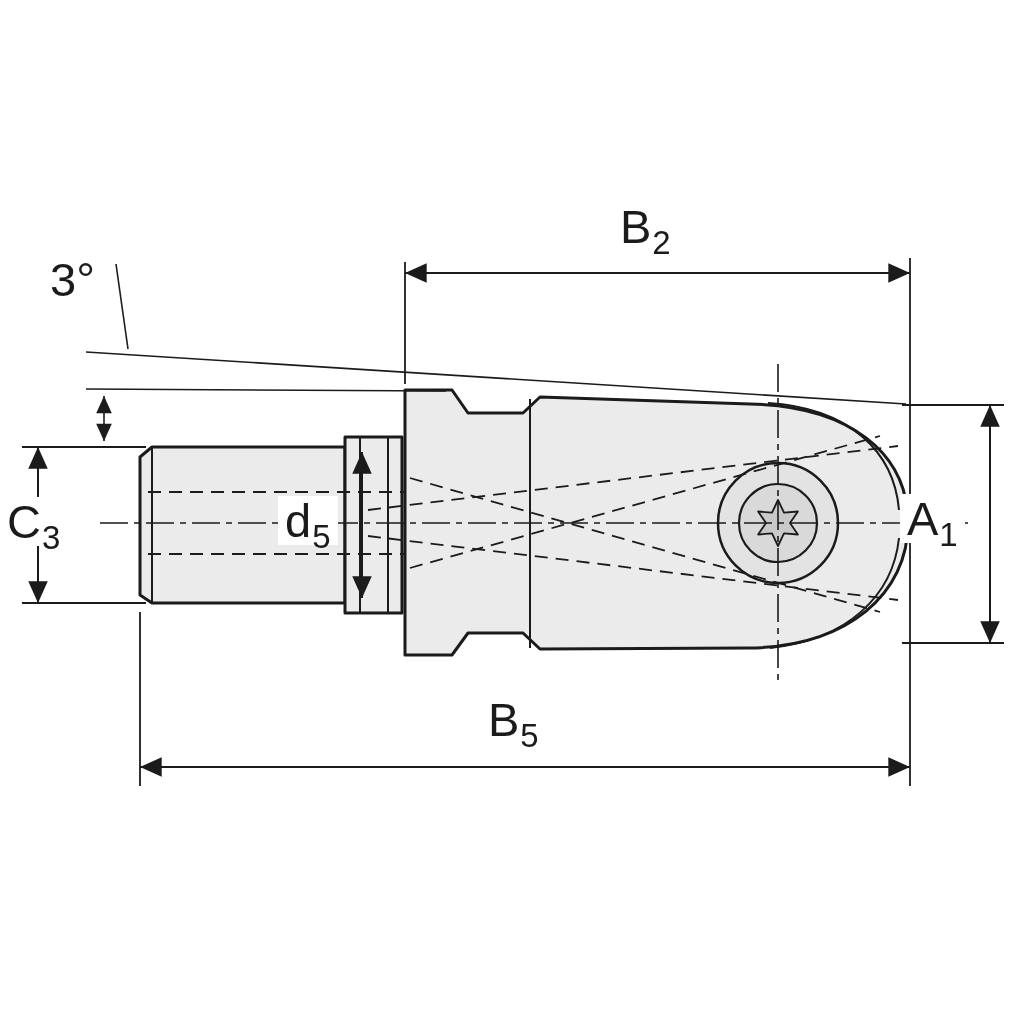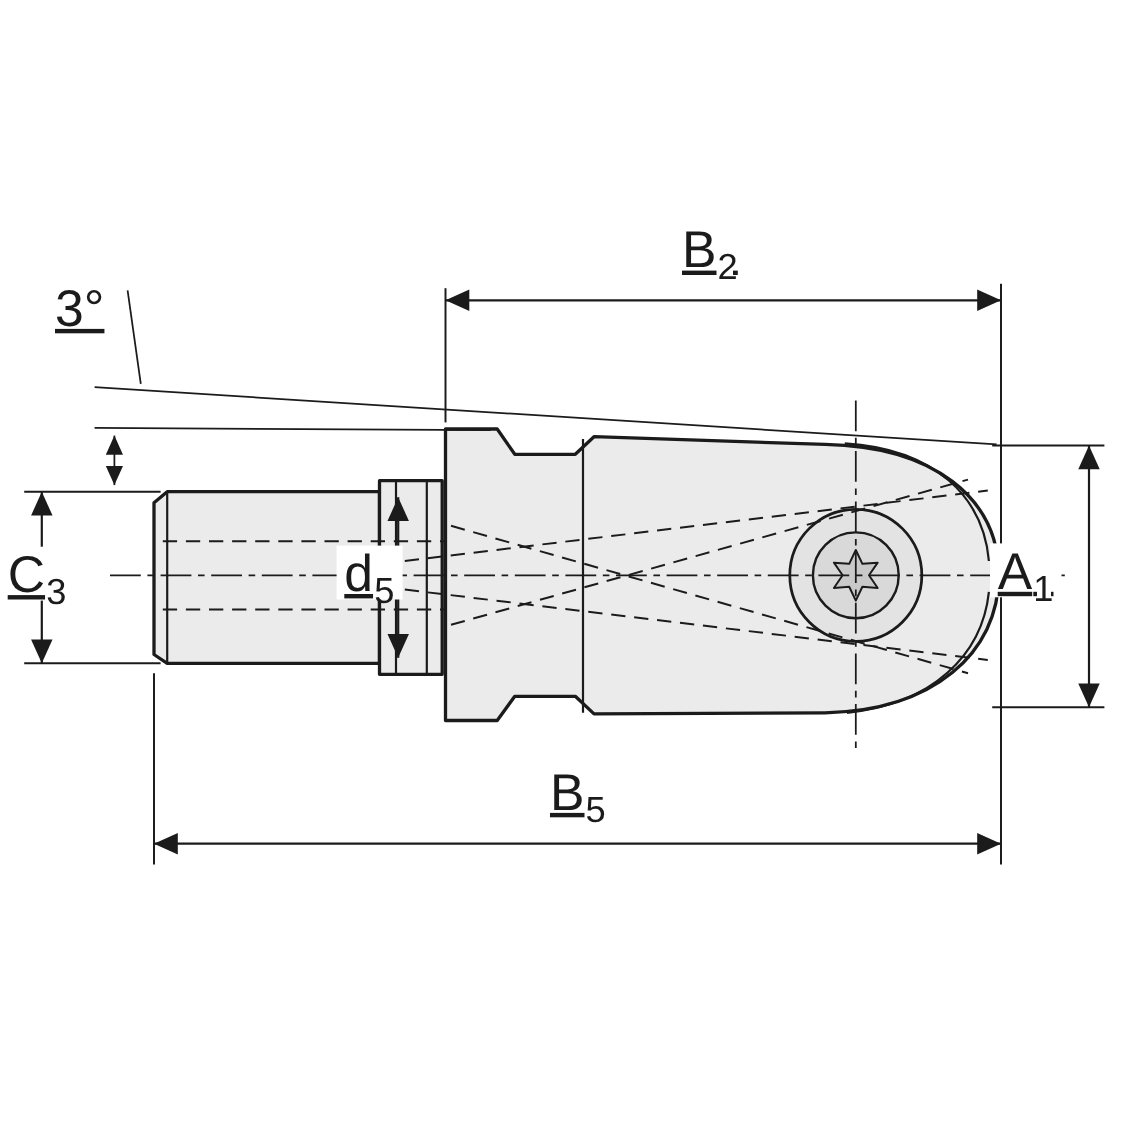--- a/index.html
+++ b/index.html
@@ -16,30 +16,30 @@
   .c-star  { stroke:var(--line); stroke-width:1.8; fill:#c9c9c9; stroke-linejoin:round; }
   .dim     { stroke:var(--line); stroke-width:2; fill:none; }
   .ext     { stroke:var(--line); stroke-width:1.8; fill:none; }
   .dash    { stroke:var(--line); stroke-width:1.8; fill:none; stroke-dasharray:13 8; }
   .center  { stroke:var(--line); stroke-width:1.6; fill:none; stroke-dasharray:28 6 6 6; }
   .thin    { stroke:var(--line); stroke-width:1.6; fill:none; }
   .arrowhead { fill:var(--line); }
 
   
   .dim-label { position:absolute; color:var(--line); font-size:47px; line-height:1;
-               white-space:nowrap; letter-spacing:0;text-decoration:underline; }
+               white-space:nowrap; letter-spacing:0; }
   .dim-label .sub { font-size:33px; position:relative; top:11px; margin-left:1px; }
   .bg-white { background:var(--bg); padding:1px 7px; }
 
   .lbl-angle { left:50px;  top:256px; }
   .lbl-b2    { left:620px; top:203px; }
   .lbl-c3    { left:0px;   top:497px; }
-  .lbl-d5    { left:278px; top:496px;margin-left:28px; }
+  .lbl-d5    { left:278px; top:496px; }
   .lbl-a1    { left:900px; top:494px; }
-  .lbl-b5    { left:500px; top:696px; }
+  .lbl-b5    { left:488px; top:696px; }
 </style>
 </head>
 <body>
 
 <div class="canvas">
 
   <svg width="1024" height="1024" viewBox="0 0 1024 1024">
     <defs>
       <marker id="arr" viewBox="0 0 12 12" refX="11" refY="6" markerWidth="13" markerHeight="13" orient="auto-start-reverse">
         <path class="arrowhead" d="M1,1.5 L11,6 L1,10.5 z"></path>

